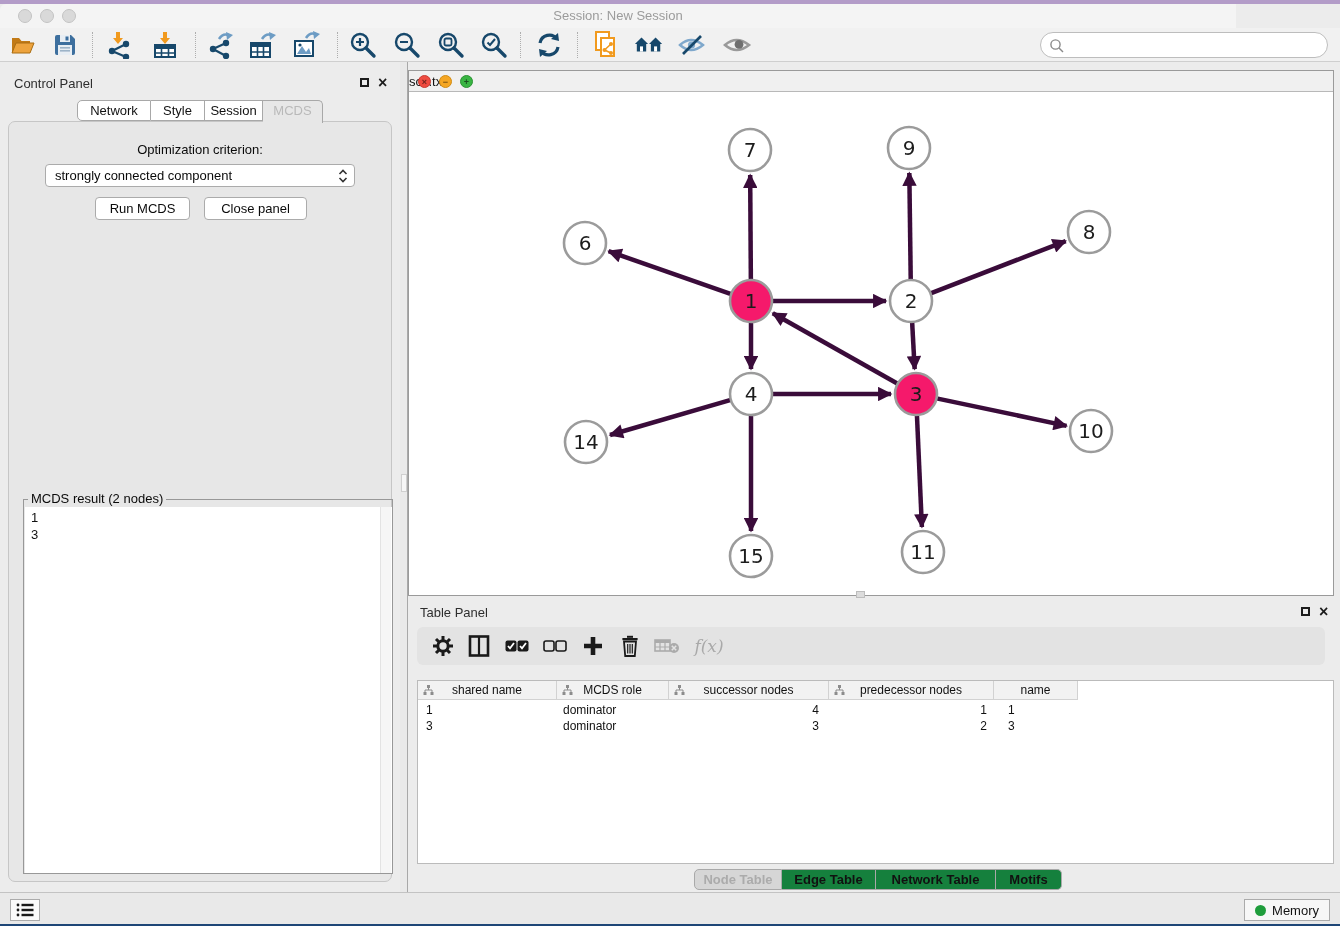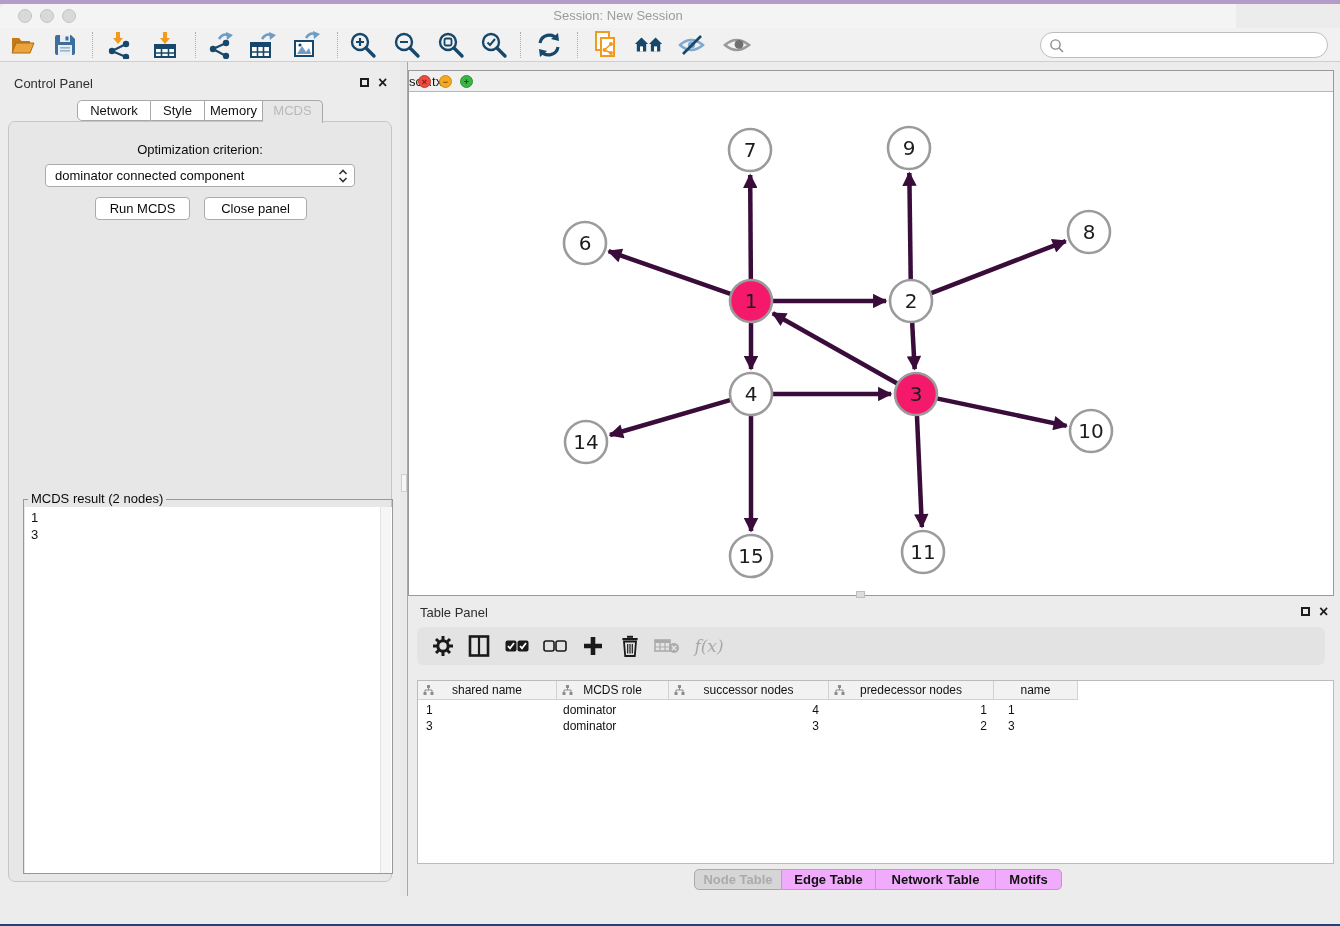--- a/index.html
+++ b/index.html
@@ -89,21 +89,21 @@
   .th-row { position:absolute; left:0; top:0; height:19px; width:100%; }
   .th-cell { position:absolute; top:0; height:19px; background:#f2f2f2;
     border-right:1px solid #d2d2d2; border-bottom:1px solid #d2d2d2; font-size:12px;
     color:#111; text-align:center; line-height:18px; }
   .th-cell svg { position:absolute; left:5px; top:4px; }
   .td-row { position:absolute; left:0; width:100%; height:16px; font-size:12px; color:#111; }
   .td-cell { position:absolute; top:0; height:16px; line-height:16px; }
   .ta-r { text-align:right; }
   #tp-tabs { position:absolute; left:286px; top:270px; height:22px; display:flex; }
   .tp-tab { height:21px; line-height:20px; font-size:13px; font-weight:bold;
-    text-align:center; background:#f0abfc; border:1px solid #a9a9a9; border-left:none;
+    text-align:center; background:#15803d; border:1px solid #a9a9a9; border-left:none;
     color:#111; }
   .tp-tab.first { border-left:1px solid #a9a9a9; border-radius:5px 0 0 5px; }
   .tp-tab.last { border-radius:0 5px 5px 0; }
   .tp-tab.selected { background:#d6d6d6; color:#ababab; }
   
   #status-bar { left:0; top:888px; width:1340px; height:32px; background:#e9e9e9;
     border-top:1px solid #c3c3c3; }
   #list-button { position:absolute; left:10px; top:6px; width:30px; height:22px;
     background:#fafafa; border:1px solid #ababab; display:flex; align-items:center;
     justify-content:center; }
@@ -275,28 +275,28 @@
   </div>
 
   <div id="control-panel" class="abs">
     <div id="cp-title">Control Panel</div>
     <span class="panel-float abs" style="left:360px; top:16px"></span>
     <span class="panel-close abs" style="left:378px; top:15px">×</span>
 
     <div id="cp-tabs">
       <div class="cp-tab first" style="width:74px">Network</div>
       <div class="cp-tab" style="width:54px">Style</div>
-      <div class="cp-tab" style="width:58px">Memory</div>
+      <div class="cp-tab" style="width:58px">Session</div>
       <div class="cp-tab selected" style="width:60px">MCDS</div>
     </div>
 
     <div id="cp-box">
       <div id="opt-label">Optimization criterion:</div>
       <div id="criterion-select">
-        <span>dominator connected component</span>
+        <span>strongly connected component</span>
         <svg id="criterion-stepper" width="10" height="16" viewBox="0 0 10 16">
           <path d="M1.5 6 L5 2.5 L8.5 6" fill="none" stroke="#333" stroke-width="1.6"></path>
           <path d="M1.5 10 L5 13.5 L8.5 10" fill="none" stroke="#333" stroke-width="1.6"></path>
         </svg>
       </div>
       <div class="cp-btn" style="left:86px; width:95px">Run MCDS</div>
       <div class="cp-btn" style="left:195px; width:103px">Close panel</div>
 
       <div id="mcds-result">
         <div id="mcds-result-title">MCDS result (2 nodes)</div>
@@ -492,16 +492,32 @@
     </div>
 
     <div id="tp-tabs">
       <div class="tp-tab first selected" style="width:88px">Node Table</div>
       <div class="tp-tab" style="width:94px">Edge Table</div>
       <div class="tp-tab" style="width:120px">Network Table</div>
       <div class="tp-tab last" style="width:66px">Motifs</div>
     </div>
   </div>
 
+  <div id="status-bar" class="abs">
+    <div id="list-button">
+      <svg width="18" height="16" viewBox="0 0 18 16">
+        <circle cx="2" cy="3" r="1.4" fill="#1a1a1a"></circle>
+          <rect x="5.5" y="1.8" width="12" height="2.4" fill="#1a1a1a"></rect>
+        <circle cx="2" cy="8" r="1.4" fill="#1a1a1a"></circle>
+          <rect x="5.5" y="6.8" width="12" height="2.4" fill="#1a1a1a"></rect>
+        <circle cx="2" cy="13" r="1.4" fill="#1a1a1a"></circle>
+          <rect x="5.5" y="11.8" width="12" height="2.4" fill="#1a1a1a"></rect>
+      </svg>
+    </div>
+    <div id="memory-button">
+      <span id="memory-dot"></span>
+      <span>Memory</span>
+    </div>
+  </div>
 
 </div>
 
 <div id="desktop-bottom" class="abs"></div>
 
 </body></html>

